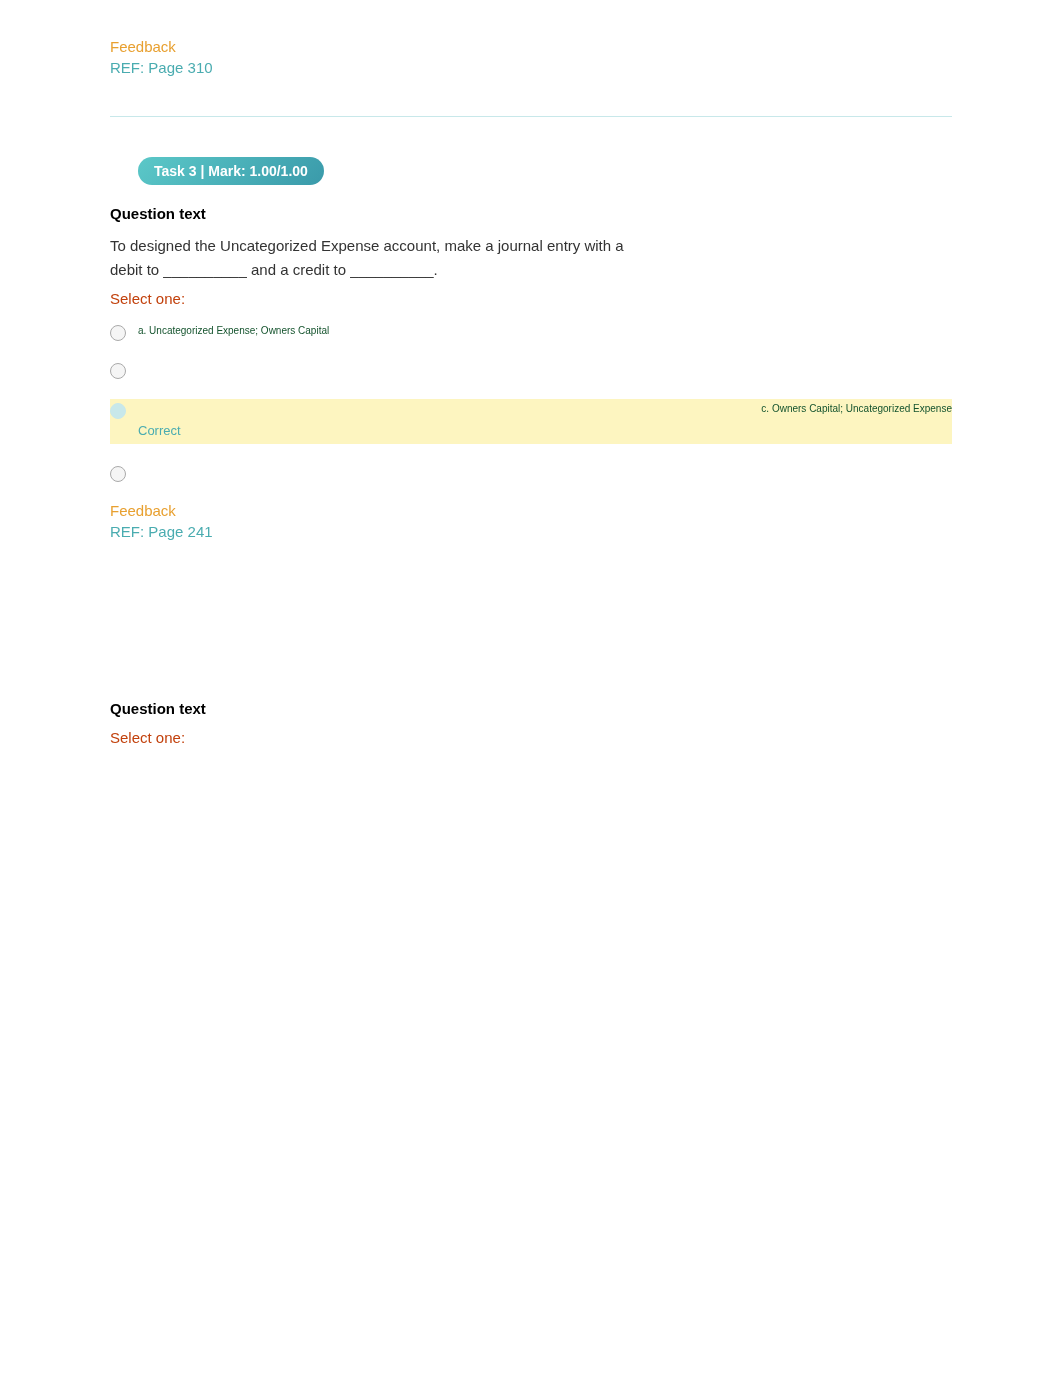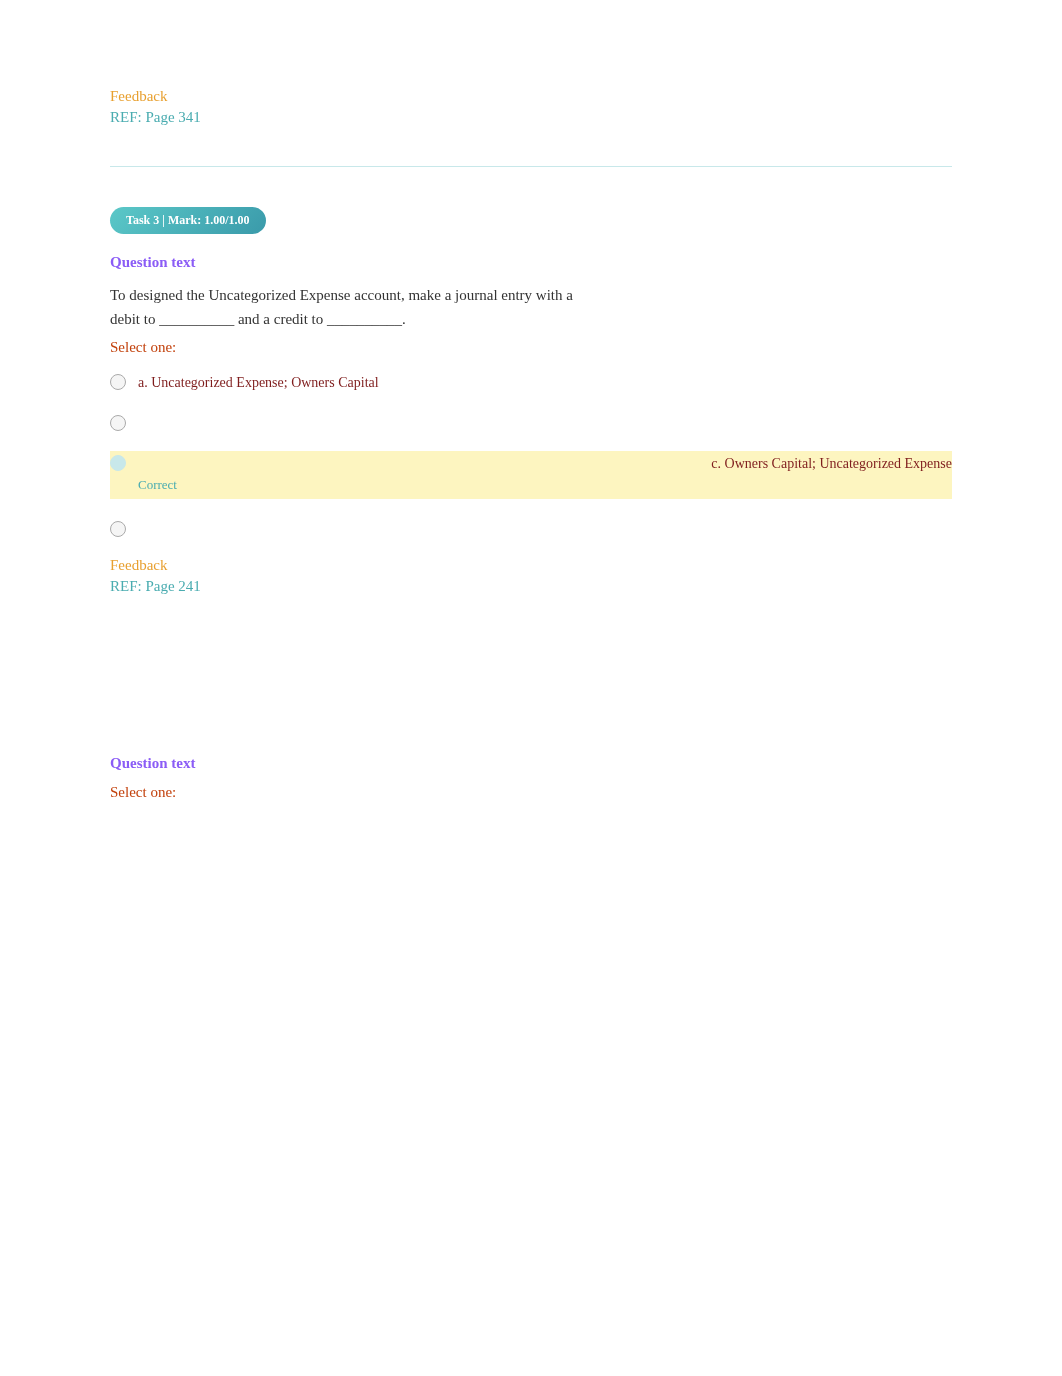--- a/index.html
+++ b/index.html
@@ -11,22 +11,21 @@
     body {
       font-family: Arial, sans-serif;
       font-size: 15px;
       background: #fff;
       color: #333;
       width: 1062px;
       min-height: 1376px;
     }
 
     .page-container {
-      padding: 88px 110px;
-      font-family: Liberation Serif, serif;
+      padding: 38px 110px;
     }
 
     
     .feedback-section-top {
       margin-bottom: 20px;
     }
 
     .feedback-link {
       color: #e8a030;
       font-size: 15px;
@@ -43,32 +42,33 @@
       border: none;
       border-top: 1px solid #c8e8ea;
       margin: 40px 0;
     }
 
     
     .task-header {
       display: inline-block;
       background: linear-gradient(135deg, #5bc8c8 0%, #3a9aaa 100%);
       color: #fff;
-      font-size: 12px;
+      font-size: 14px;
       font-weight: bold;
       padding: 6px 16px;
       border-radius: 14px;
       margin-bottom: 20px;
+      margin-left: 28px;
     }
 
     
     .question-heading {
       font-size: 15px;
       font-weight: bold;
-      color: #8b5cf6;
+      color: #000000;
       margin-bottom: 12px;
     }
 
     
     .question-body {
       font-size: 15px;
       color: #333;
       line-height: 1.6;
       margin-bottom: 8px;
     }
@@ -92,22 +92,22 @@
       height: 16px;
       border-radius: 50%;
       border: 1px solid #aaa;
       background: #f5f5f5;
       margin-right: 12px;
       margin-top: 2px;
       flex-shrink: 0;
     }
 
     .answer-text {
-      font-size: 14px;
-      color: #7f1d1d;
+      font-size: 10px;
+      color: #14532d;
       line-height: 1.5;
     }
 
     
     .feedback-section {
       margin-top: 20px;
       margin-bottom: 8px;
     }
 
     
@@ -119,21 +119,21 @@
       margin-top: 4px;
     }
   </style>
 </head>
 <body>
 
 <div class="page-container">
 
   <div class="feedback-section-top">
     <div class="feedback-link">Feedback</div>
-    <div class="ref-link">REF: Page 341</div>
+    <div class="ref-link">REF: Page 310</div>
   </div>
 
   <hr class="divider">
 
   <div class="task3-section">
 
     
     <div class="task-header">Task 3 | Mark: 1.00/1.00</div>
 
     

